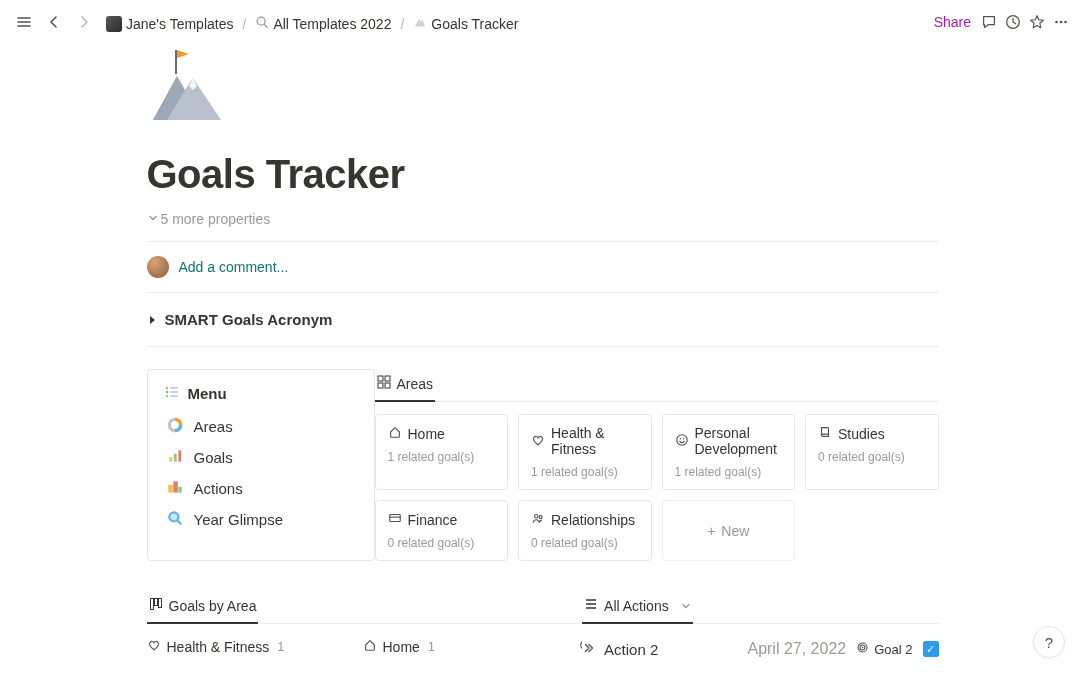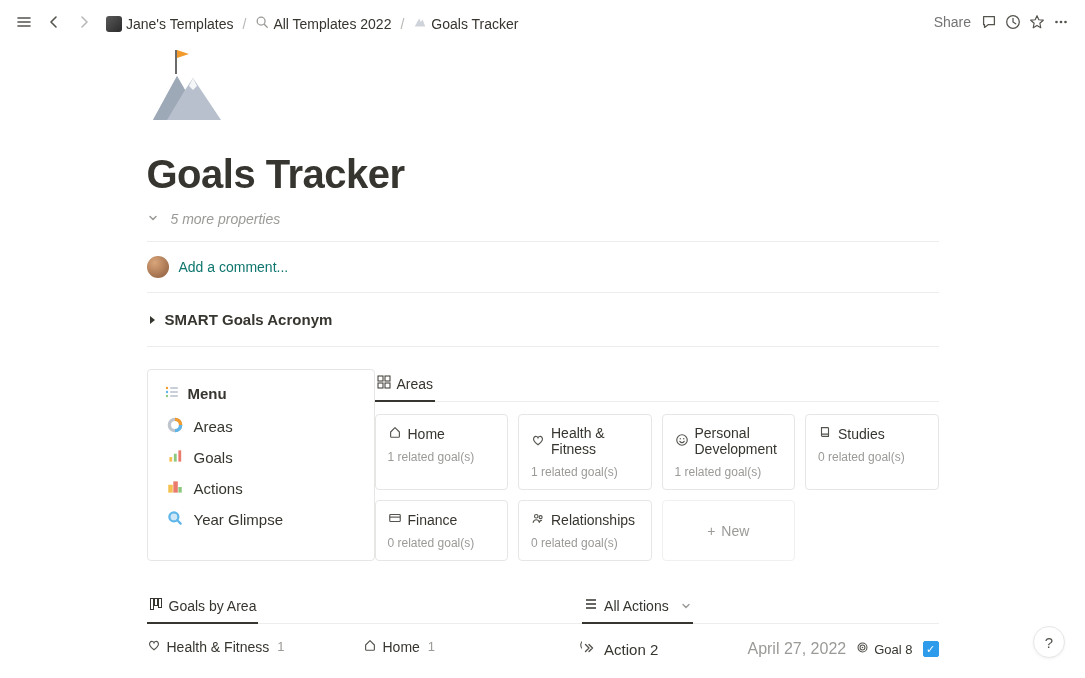--- a/index.html
+++ b/index.html
@@ -18,41 +18,40 @@
   }
   .topbar-left { display: flex; align-items: flex-end; gap: 6px; }
   .icon-btn {
     width: 24px; height: 24px;
     display: flex; align-items: center; justify-content: center;
     border-radius: 4px; cursor: pointer; color: #55534e;
   }
   .breadcrumb { display: flex; align-items: center; gap: 3px; font-size: 14px; }
   .crumb { display: flex; align-items: center; gap: 4px; padding: 2px 4px; border-radius: 4px; cursor: pointer; color:#37352f; }
   .crumb-sep { color: #b8b7b4; padding: 0 2px; }
-  .topbar-right { display: flex; align-items: center; gap: 0; color:#737373; }
+  .topbar-right { display: flex; align-items: center; gap: 0; color:#a21caf; }
   .topbar-right .share { font-size: 14px; cursor: pointer; padding:2px 6px; border-radius:4px; }
 
   .page {
     max-width: 940px;
     margin: 0 auto;
     padding: 0 74px 40px 74px;
   }
   .page-icon { font-size: 72px; margin-top: 4px; margin-bottom: 8px; }
   .page-icon svg { width:80px; height:80px; }
   .page-title {
     font-size: 40px;
     font-weight: 700;
     letter-spacing: -0.5px;
     margin-bottom: 6px;
   }
   .more-props {
-    display: flex; align-items: center; gap: 12px;
+    display: flex; align-items: center; gap: 2px;
     color: #9b9a97; font-size: 14px; padding: 8px 0 14px 0; cursor: pointer;
     border-bottom: 1px solid #ededec;
-    font-style: italic;
   }
   .comment-row {
     display:flex; align-items:center; gap:10px;
     padding: 14px 0; border-bottom: 1px solid #ededec;
   }
   .avatar {
     width:22px; height:22px; border-radius:50%;
     background: radial-gradient(circle at 35% 30%, #d9a57a, #8a5a3a);
   }
   .comment-ph { color:#0f766e; font-size:14px; }
@@ -456,21 +455,21 @@
                 </svg></span>
               <span>Action 2</span>
             </div>
     <div class="action-date">April 27, 2022</div>
     <div class="action-goal">
               <span><svg width="13" height="13" viewBox="0 0 16 16">
                   <circle cx="8" cy="8" r="5.5" stroke="#55534e" stroke-width="1.3" fill="none"></circle>
                   <circle cx="8" cy="8" r="3" stroke="#55534e" stroke-width="1.3" fill="none"></circle>
                   <circle cx="8" cy="8" r="1" fill="#55534e"></circle>
                 </svg></span>
-              <span>Goal 8</span>
+              <span>Goal 2</span>
             </div>
     <div class="checkbox checked">✓</div>
           </div>
         </div>
     </div>
   </div>
 </div>
 
 <div class="help-fab">
   <span>?</span>

